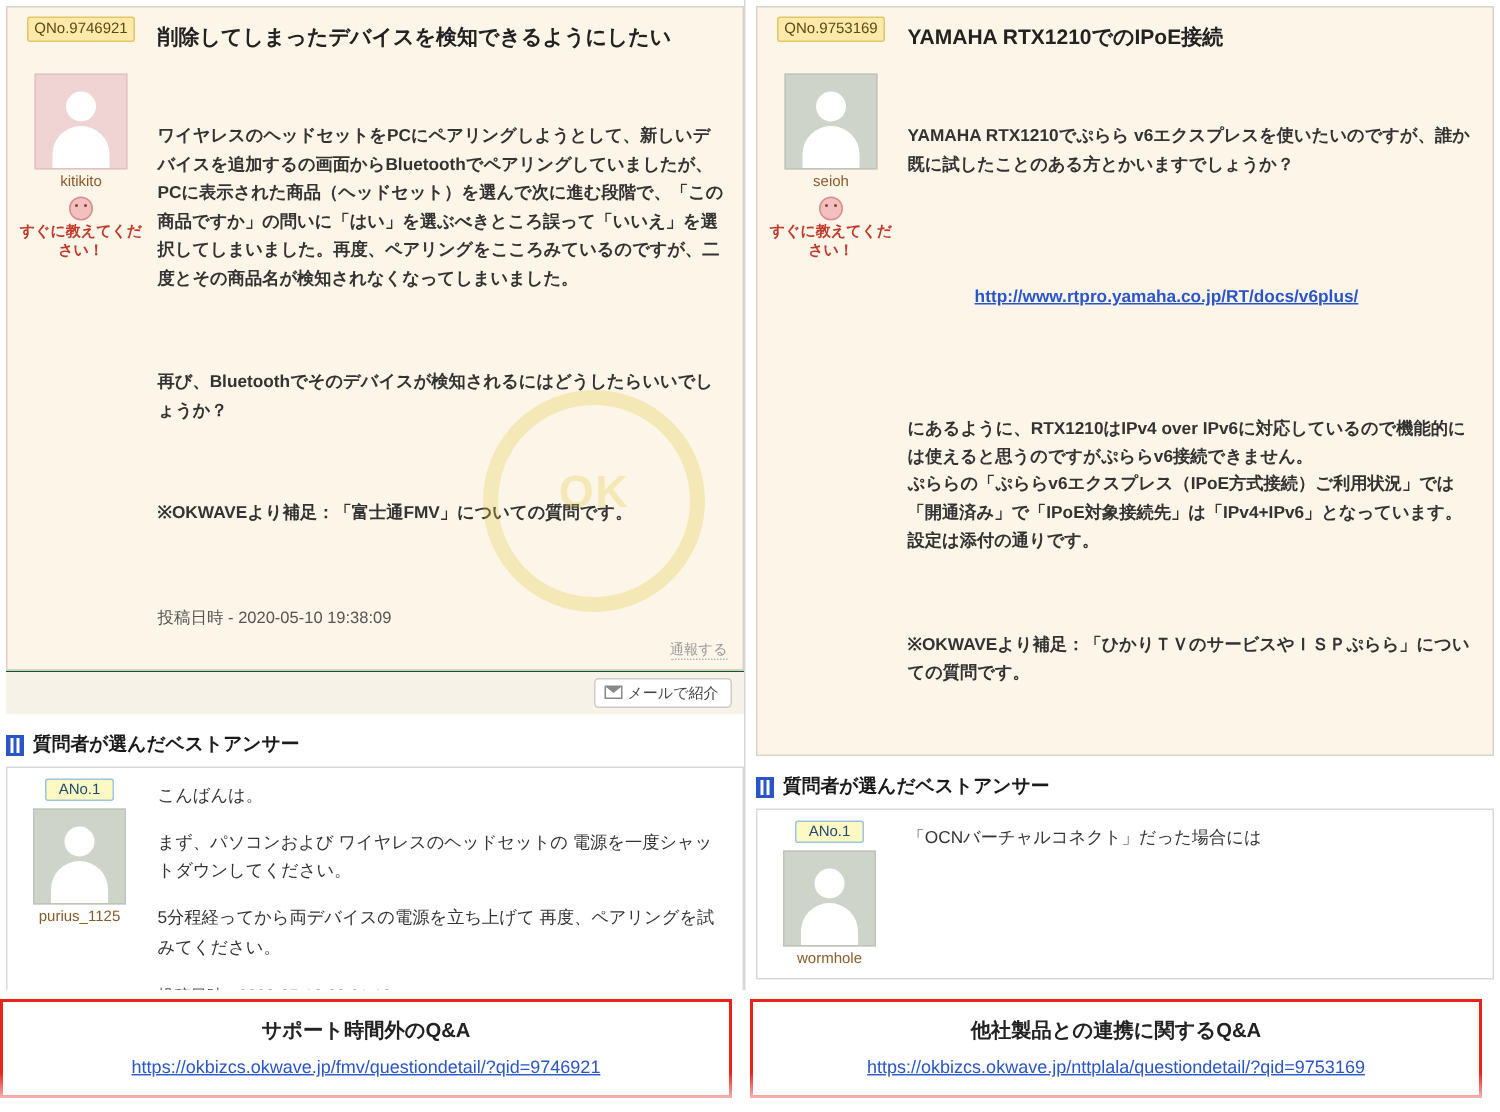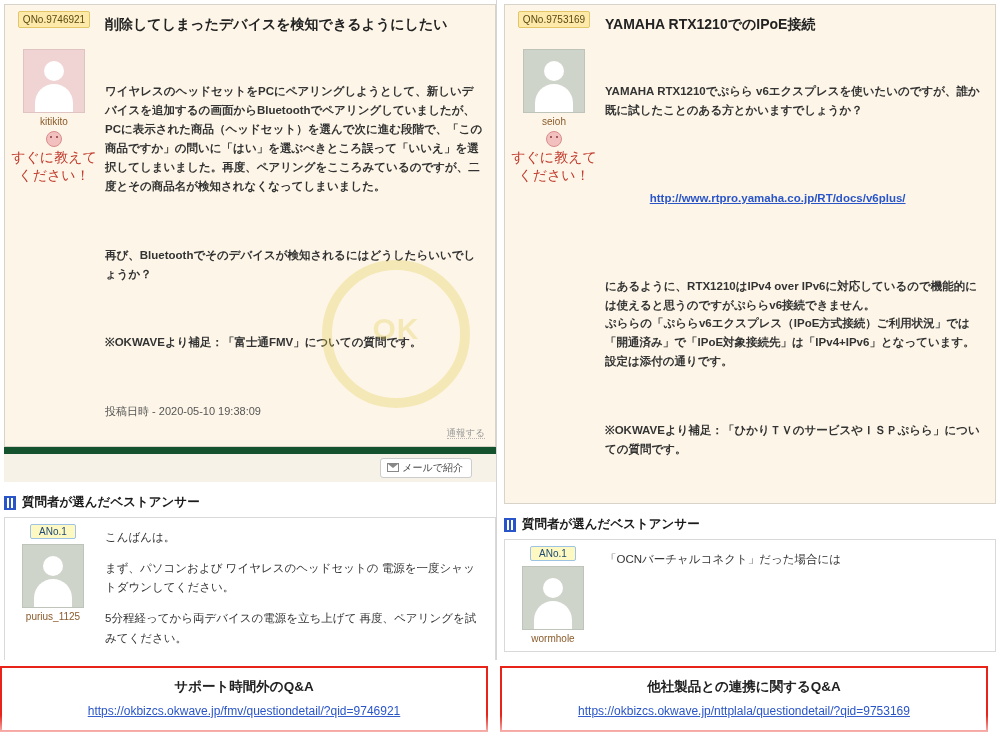--- a/index.html
+++ b/index.html
@@ -123,24 +123,25 @@
     position: absolute;
     top: 4px;
     width: 2px;
     height: 2px;
     background: #8a3a3a;
     border-radius: 50%;
   }
   .face-icon::before { left: 3px; }
   .face-icon::after { right: 3px; }
   .help-note {
-    font-size: 14px;
+    font-size: 10px;
     color: #c0392b;
     line-height: 1.25;
     margin-top: 1px;
+    font-weight: bold;
   }
   .q-right {
     flex: 1 1 auto;
     padding: 8px 10px 6px 4px;
     box-sizing: border-box;
     min-width: 0;
   }
   .q-title {
     font-size: 14px;
     font-weight: bold;
@@ -169,23 +170,23 @@
   .report-row {
     text-align: right;
     margin-top: 6px;
   }
   .report-link {
     font-size: 9.5px;
     color: #9a9a9a;
     border-bottom: 1px dotted #b5b5b5;
   }
   .mail-bar {
-    border-top: 7px solid #14532d;
+    border-top: 1px solid #14532d;
     background: #f6f2e8;
-    padding: 4px 24px;
+    padding: 4px 8px;
     text-align: right;
     box-sizing: border-box;
   }
   .mail-btn {
     display: inline-block;
     font-size: 10px;
     color: #444444;
     background: #ffffff;
     border: 1px solid #cccccc;
     border-radius: 3px;

